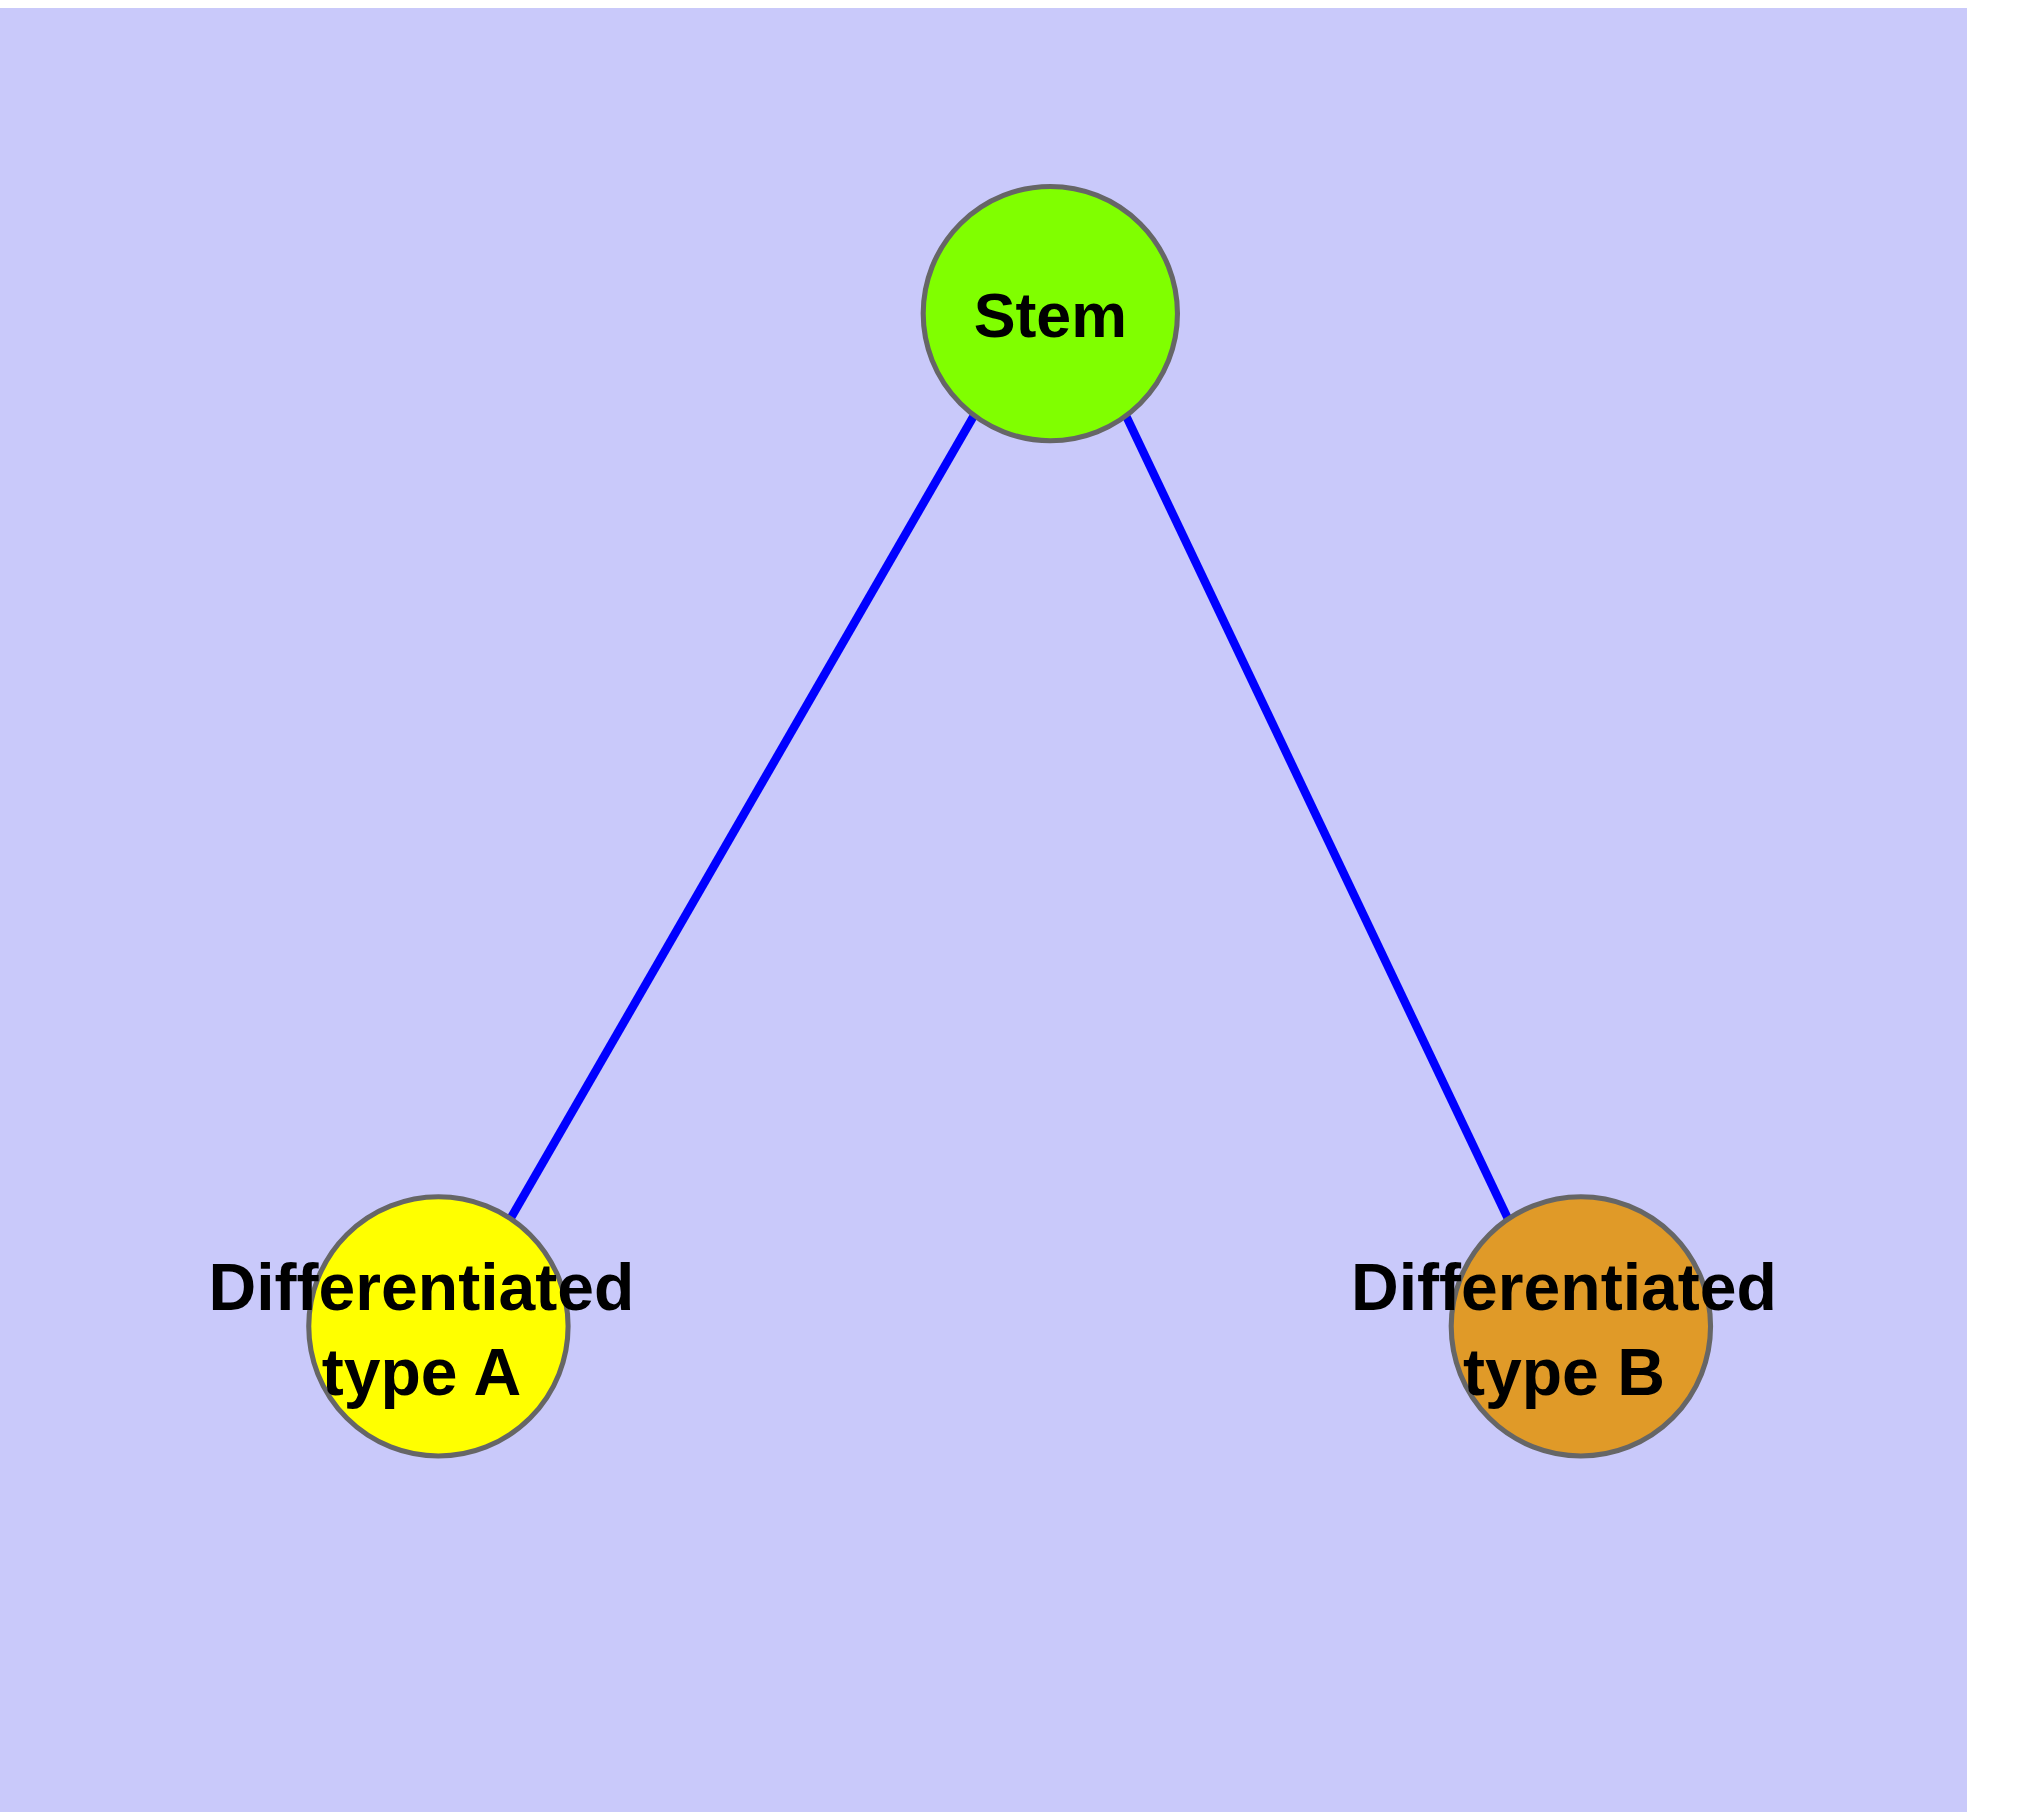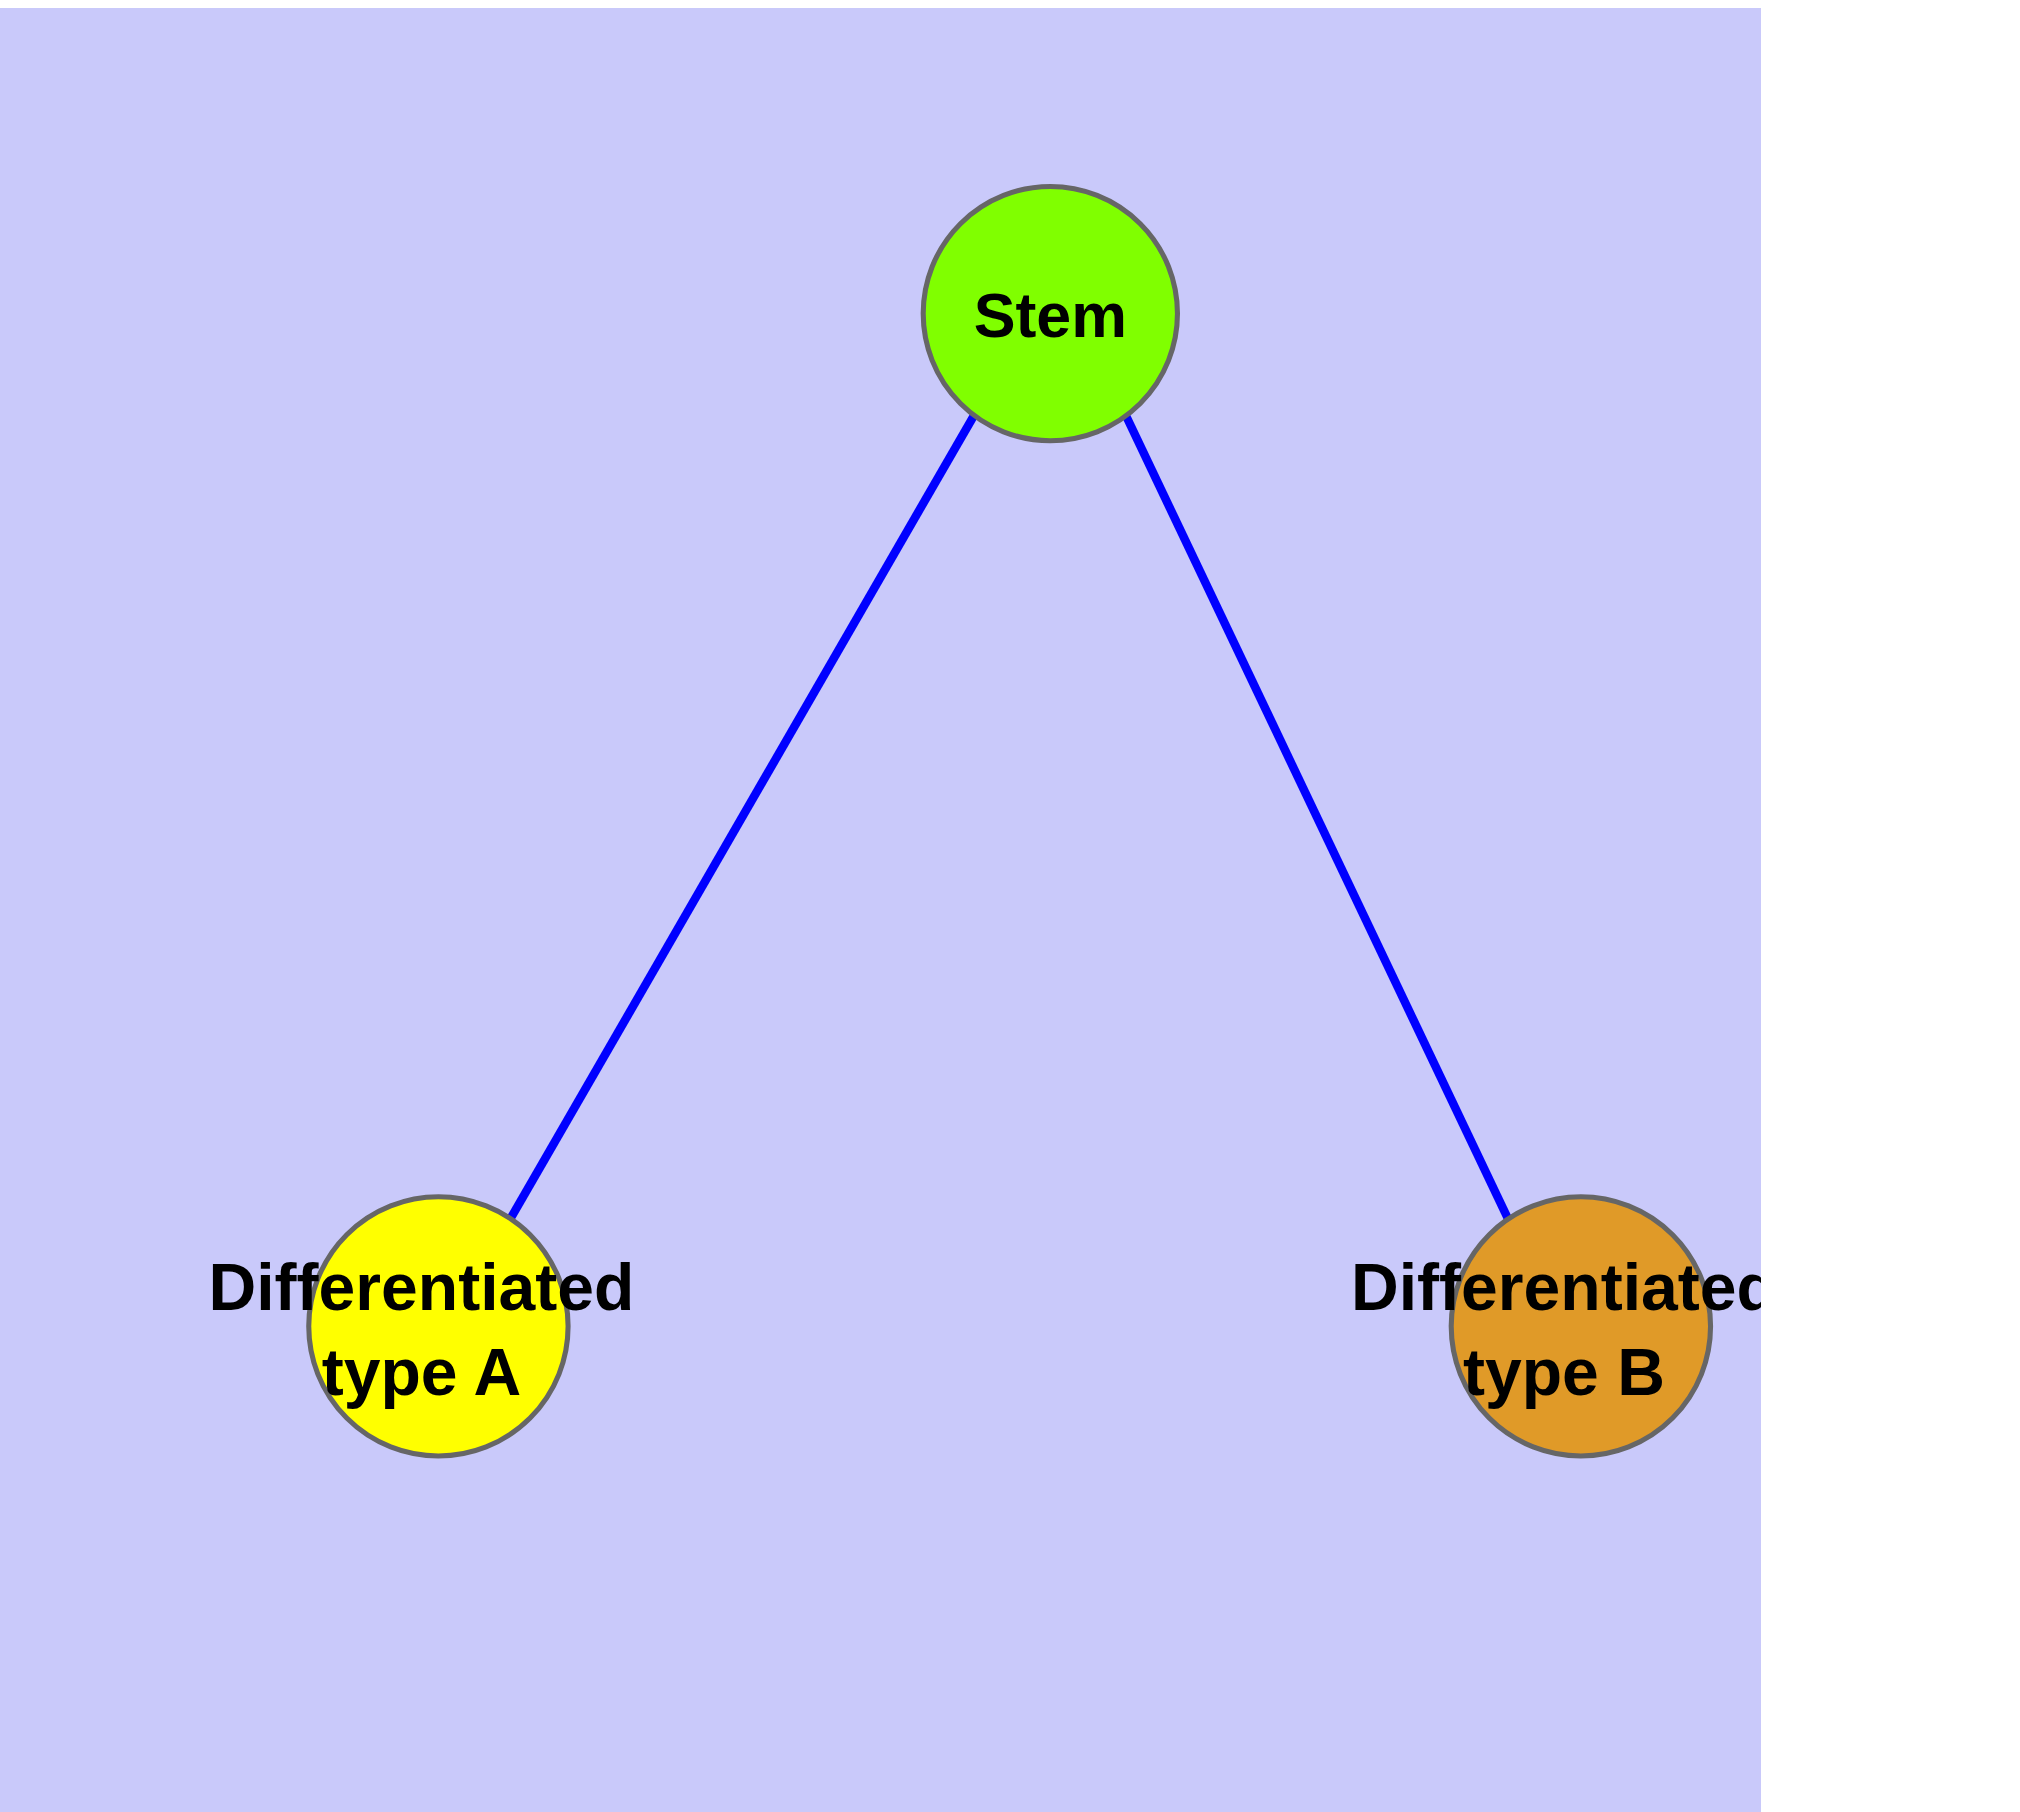--- a/index.html
+++ b/index.html
@@ -3,21 +3,21 @@
 <meta charset="utf-8">
 <title>Cell Differentiation Graph</title>
 <style>
   html, body {
     margin: 0;
     padding: 0;
     background: #ffffff;
   }
   #canvas {
     position: relative;
-    width: 1761px;
+    width: 1967px;
     height: 1812px;
     background: #ffffff;
     overflow: hidden;
     font-family: "Liberation Sans", "DejaVu Sans", sans-serif;
   }
   #plot-area {
     position: absolute;
     left: 0px;
     top: 7.6px;
     width: 2012px;

